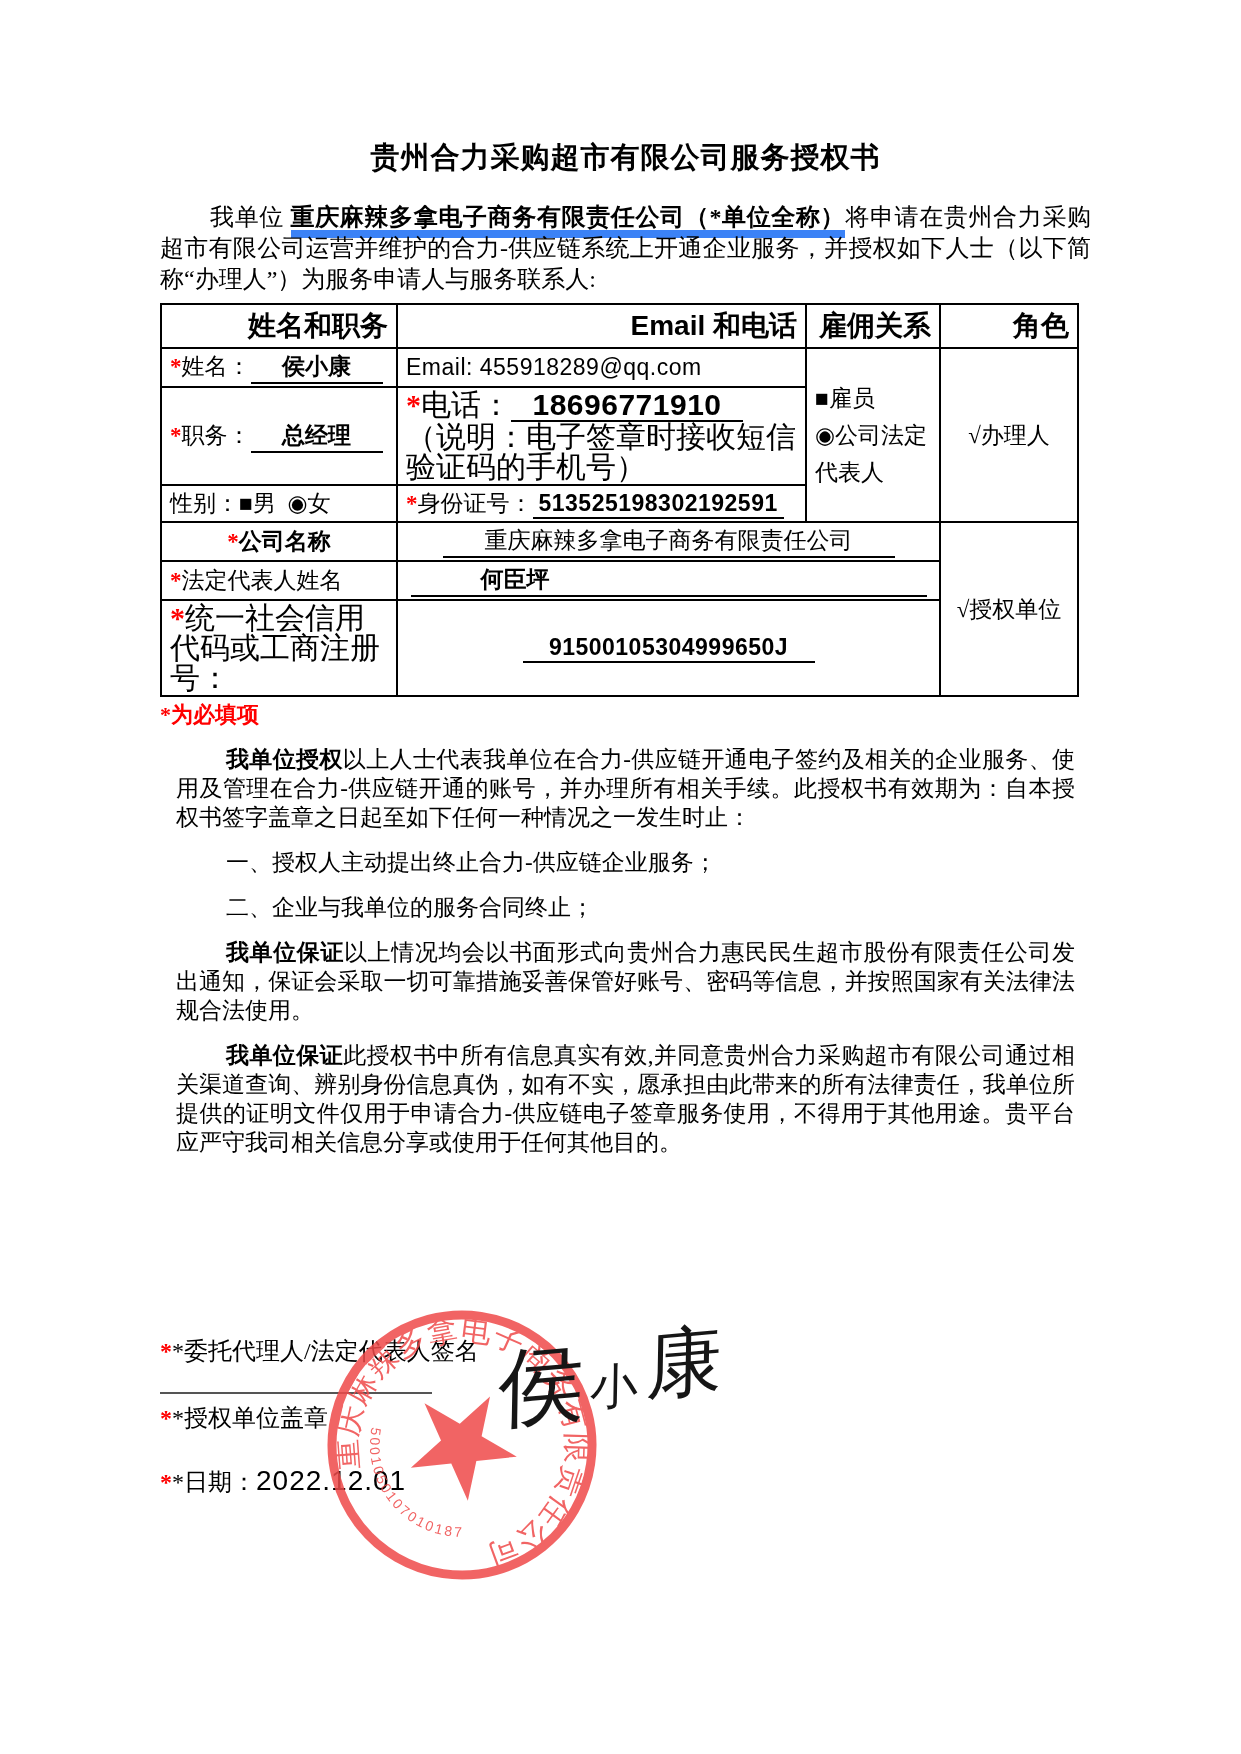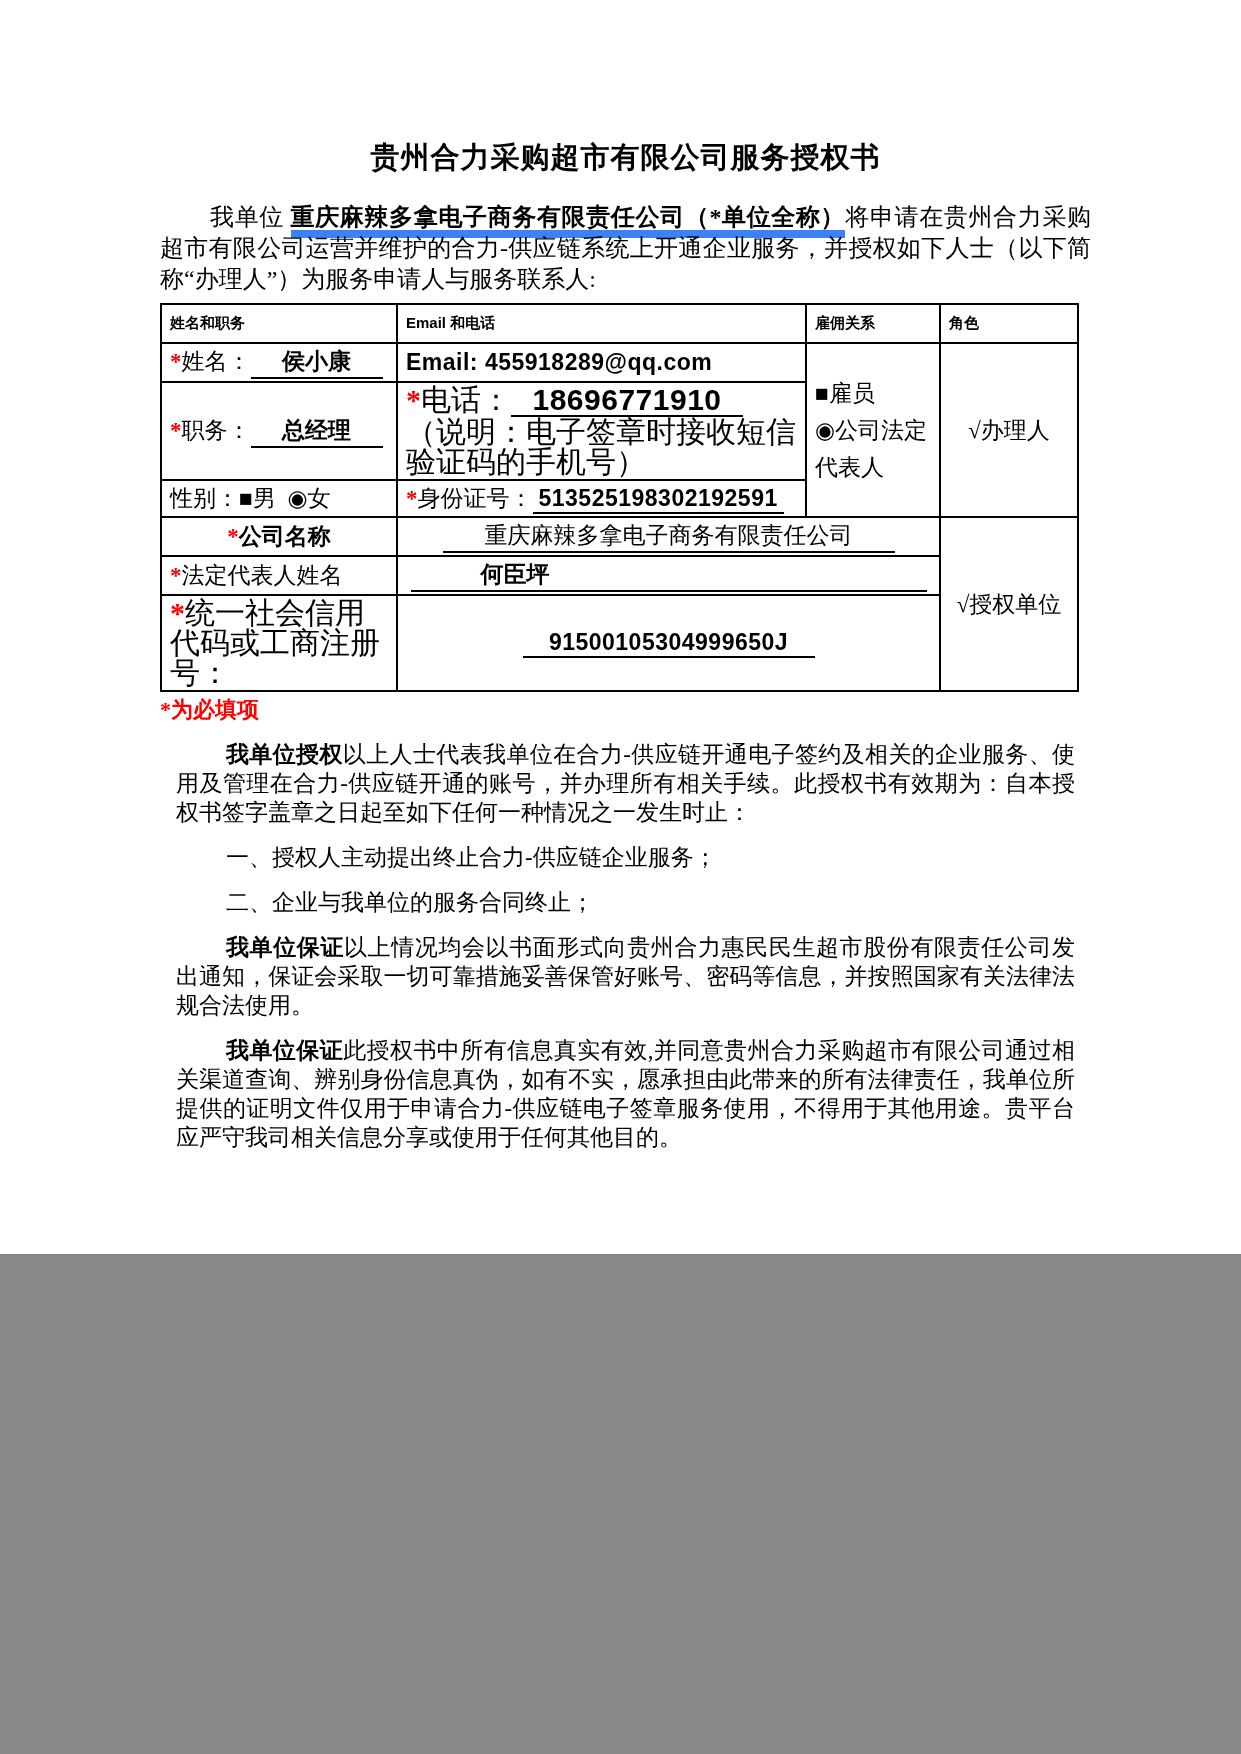--- a/index.html
+++ b/index.html
@@ -1,18 +1,18 @@
 <!DOCTYPE html>
 <html><head>
 <meta charset="utf-8">
 <style>
   html,body{margin:0;padding:0;background:#888;}
   .page{
     position:relative;
-    width:1241px;height:1254px;
+    width:1241px;height:1754px;
     margin:0 auto;
     background:#ffffff;
     font-family:"Liberation Serif","DejaVu Serif","DejaVu Sans",serif;
     color:#000;
     overflow:hidden;
   }
   .content{padding:138px 150px 0 160px;}
   .doc-title{
     text-align:center;
     font-family:"Liberation Sans","DejaVu Sans",sans-serif;
@@ -37,21 +37,21 @@
     table-layout:fixed;
   }
   table.auth td,table.auth th{
     border:2px solid #000;
     padding:2px 8px;
     vertical-align:middle;
     overflow:hidden;
   }
   th.hdr{
     font-family:"Liberation Sans","DejaVu Sans",sans-serif;
-    font-weight:bold;text-align:left;height:33px;font-size:15px;
+    font-weight:bold;text-align:right;height:33px;font-size:28px;
   }
   .c1{width:236px;} .c2{width:409px;} .c3{width:134px;} .c4{width:138px;}
   .row-a{height:34px;} .row-b{height:88px;} .row-c{height:32px;}
   .row-d{height:35px;} .row-e{height:34px;} .row-f{height:66px;}
   .vfield{display:inline-block;text-align:center;border-bottom:2px solid #000;padding:0 6px;}
   .emp-cell{line-height:37px;font-size:23px;vertical-align:middle;}
   .role-cell{text-align:center;font-size:23px;}
   .center-cell{text-align:center;}
   .note-small{font-size:30px;line-height:30px;}
   
@@ -96,21 +96,21 @@
         </colgroup>
       <tbody>
           <tr>
         <th class="hdr">姓名和职务</th>
         <th class="hdr">Email 和电话</th>
         <th class="hdr">雇佣关系</th>
         <th class="hdr">角色</th>
       </tr>
       <tr class="row-a">
         <td><span class="red bold">*</span><span>姓名：</span><span class="vfield bold" style="min-width:120px;">侯小康</span></td>
-        <td><span class="val" style="font-weight:bold;">Email: 455918289@qq.com</span></td>
+        <td><span class="val" style="font-weight:normal;">Email: 455918289@qq.com</span></td>
         <td rowspan="3" class="emp-cell">
           <span>■雇员</span><br>
           <span>◉公司法定代表人</span>
         </td>
         <td rowspan="3" class="role-cell">√办理人</td>
       </tr>
       <tr class="row-b">
         <td><span class="red bold">*</span><span>职务：</span><span class="vfield bold" style="min-width:120px;">总经理</span></td>
         <td class="note-small">
           <span class="red bold">*</span><span>电话：</span><span class="vfield val" style="min-width:220px;">18696771910</span><br>

